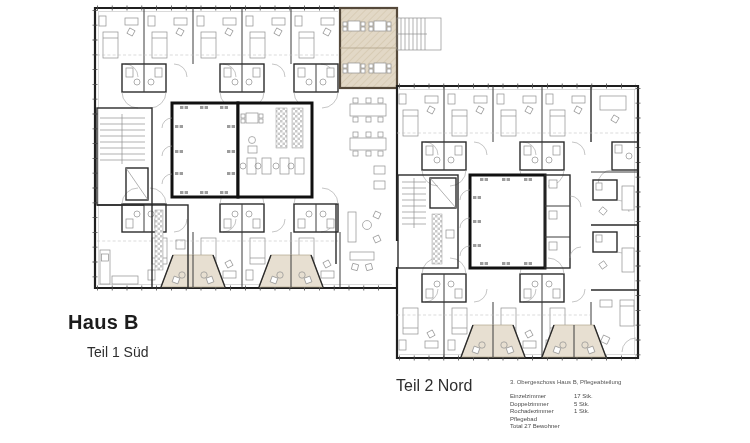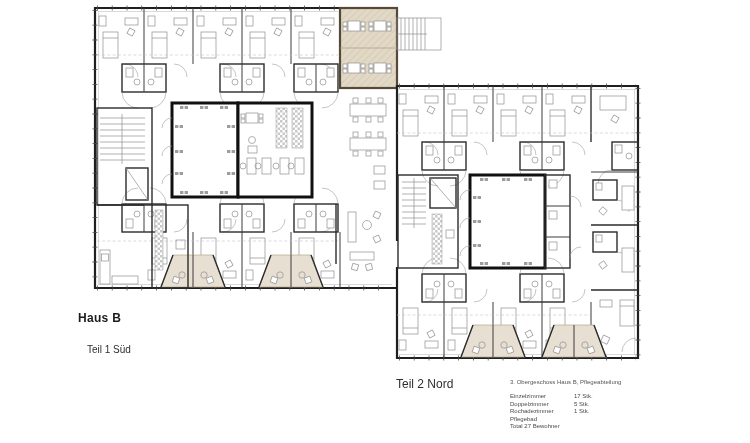--- a/index.html
+++ b/index.html
@@ -14,23 +14,23 @@
   .f{stroke:#8f8f8f;stroke-width:0.7;fill:#ffffff}
   .fn{stroke:#8f8f8f;stroke-width:0.7;fill:none}
   .a{stroke:#9d9d9d;stroke-width:0.6;fill:none}
   .dash{stroke:#c2c2c2;stroke-width:0.6;stroke-dasharray:3 2.2;fill:none}
   .win{stroke:#4d4d4d;stroke-width:5;stroke-dasharray:0.8 14;fill:none}
   .inner{stroke:#b4b4b4;stroke-width:0.5;fill:none}
   .beige{fill:#e7dfd1;stroke:#b3a68e;stroke-width:0.7}
   .tick{fill:#9d9d9d}
   
   .t{position:absolute;color:#1c1c1c;}
-  #haus-title{left:78px;top:311px;font-size:12px;font-weight:bold;letter-spacing:0.3px;}
-  #teil1{left:87px;top:344px;font-size:10px;color:#2e2e2e;}
-  #teil2{left:396px;top:377px;font-size:12px;color:#2e2e2e;text-align:right;}
+  #haus-title{left:68px;top:311px;font-size:20px;font-weight:bold;letter-spacing:0.3px;}
+  #teil1{left:87px;top:344px;font-size:14px;color:#2e2e2e;}
+  #teil2{left:396px;top:377px;font-size:16px;color:#2e2e2e;text-align:right;}
   #legend{left:510px;top:377px;width:220px;color:#3a3a3a;}
   #legend .lg-title{font-size:10px;}
   #legend .lg-sub{font-size:6px;margin-top:2px;color:#555;}
   #legend .lg-items{margin-top:8px;font-size:6px;color:#4a4a4a;line-height:1.25;}
   #legend .lg-row{display:flex;}
   #legend .lg-label{width:64px;}
   #legend .lg-value{width:40px;}
 </style>
 </head>
 <body>

